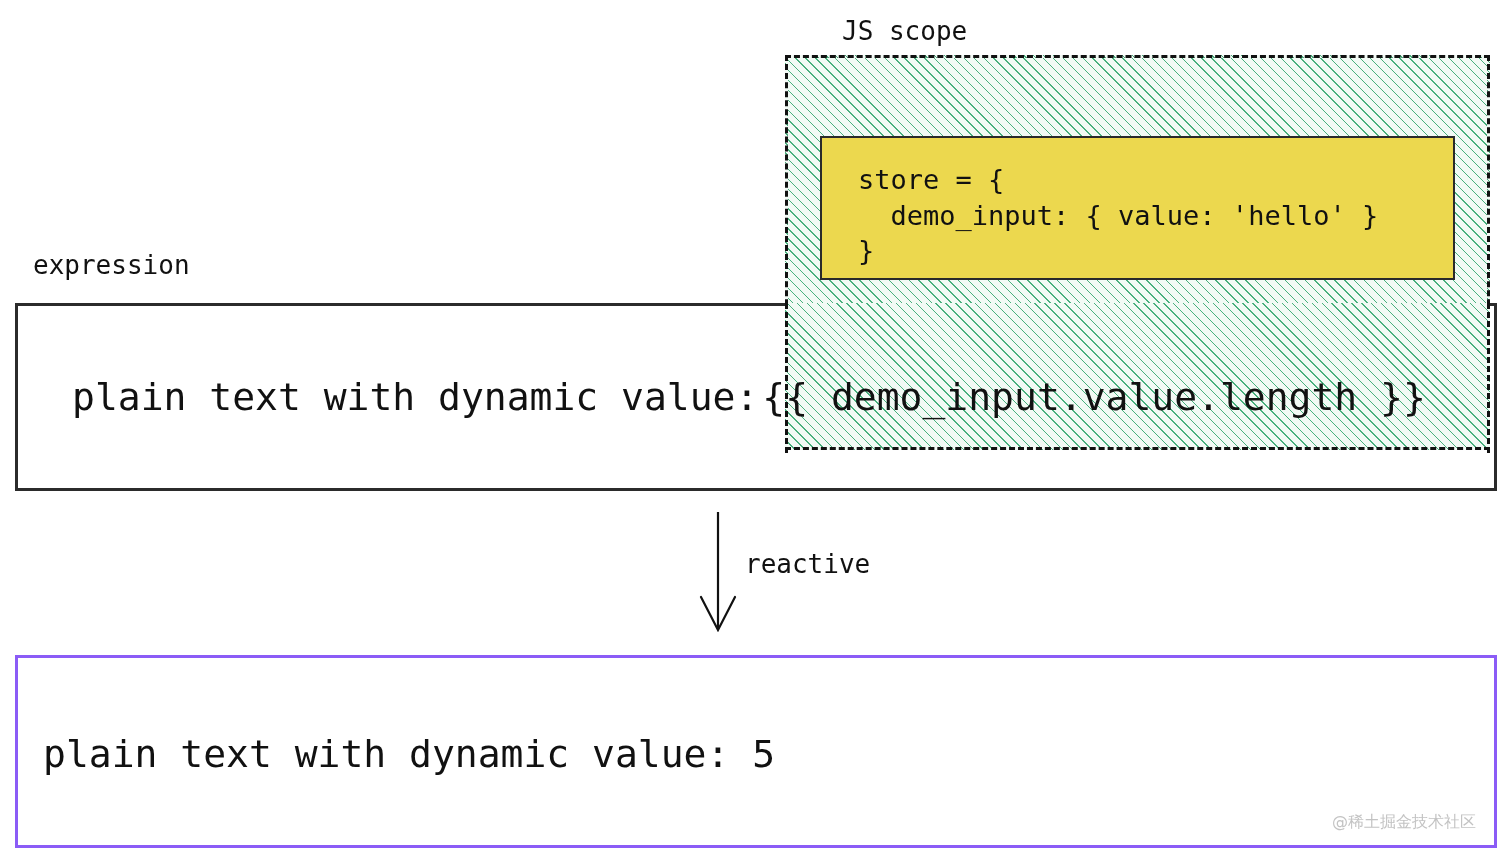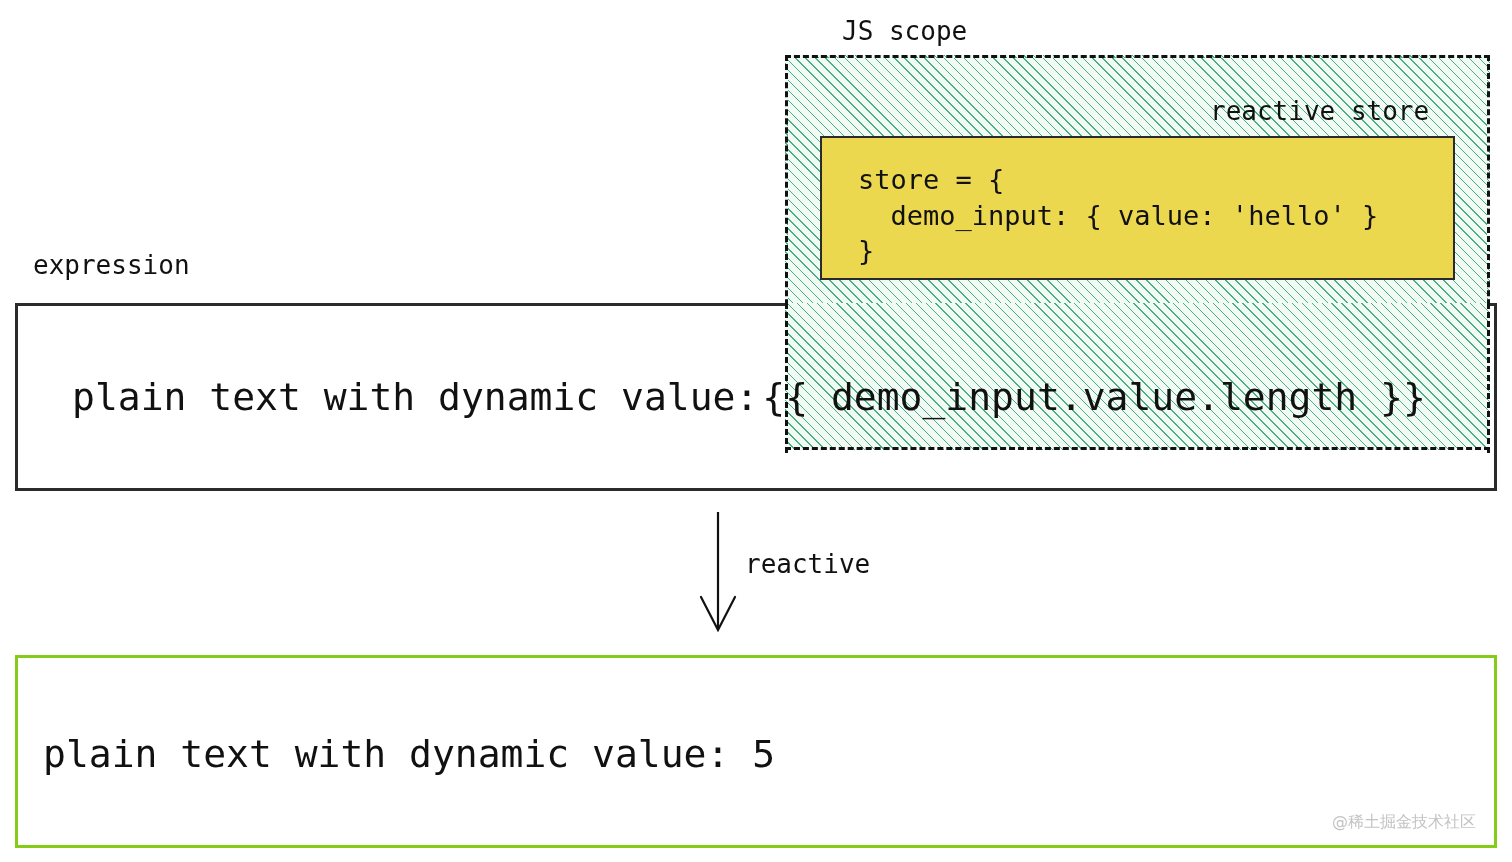--- a/index.html
+++ b/index.html
@@ -165,21 +165,21 @@
   }
 
   
   #result-box {
     left: 15px;
     top: 655px;
     width: 1482px;
     height: 193px;
     box-sizing: border-box;
     background: #ffffff;
-    border: 3px solid #84cc16;
+    border: 3px solid #8b5cf6;
     z-index: 3;
   }
   #result-text {
     position: absolute;
     left: 25px;
     top: 77px;
     font-family: "DejaVu Sans Mono", monospace;
     font-size: 38px;
     line-height: 1;
     color: #111111;
@@ -197,21 +197,20 @@
 </style>
 </head>
 <body>
 
 <div id="canvas">
 
   <div class="abs" id="js-scope-region"></div>
 
   <div class="abs outer-label" id="js-scope-title">JS scope</div>
 
-  <div class="abs outer-label" id="reactive-store-title">reactive store</div>
 
   <div class="abs" id="reactive-store-box">
     <pre id="store-code">store = {
   demo_input: { value: 'hello' }
 }</pre>
   </div>
 
   <div class="abs outer-label" id="expression-label">expression</div>
 
   <div class="abs" id="expression-box"></div>

